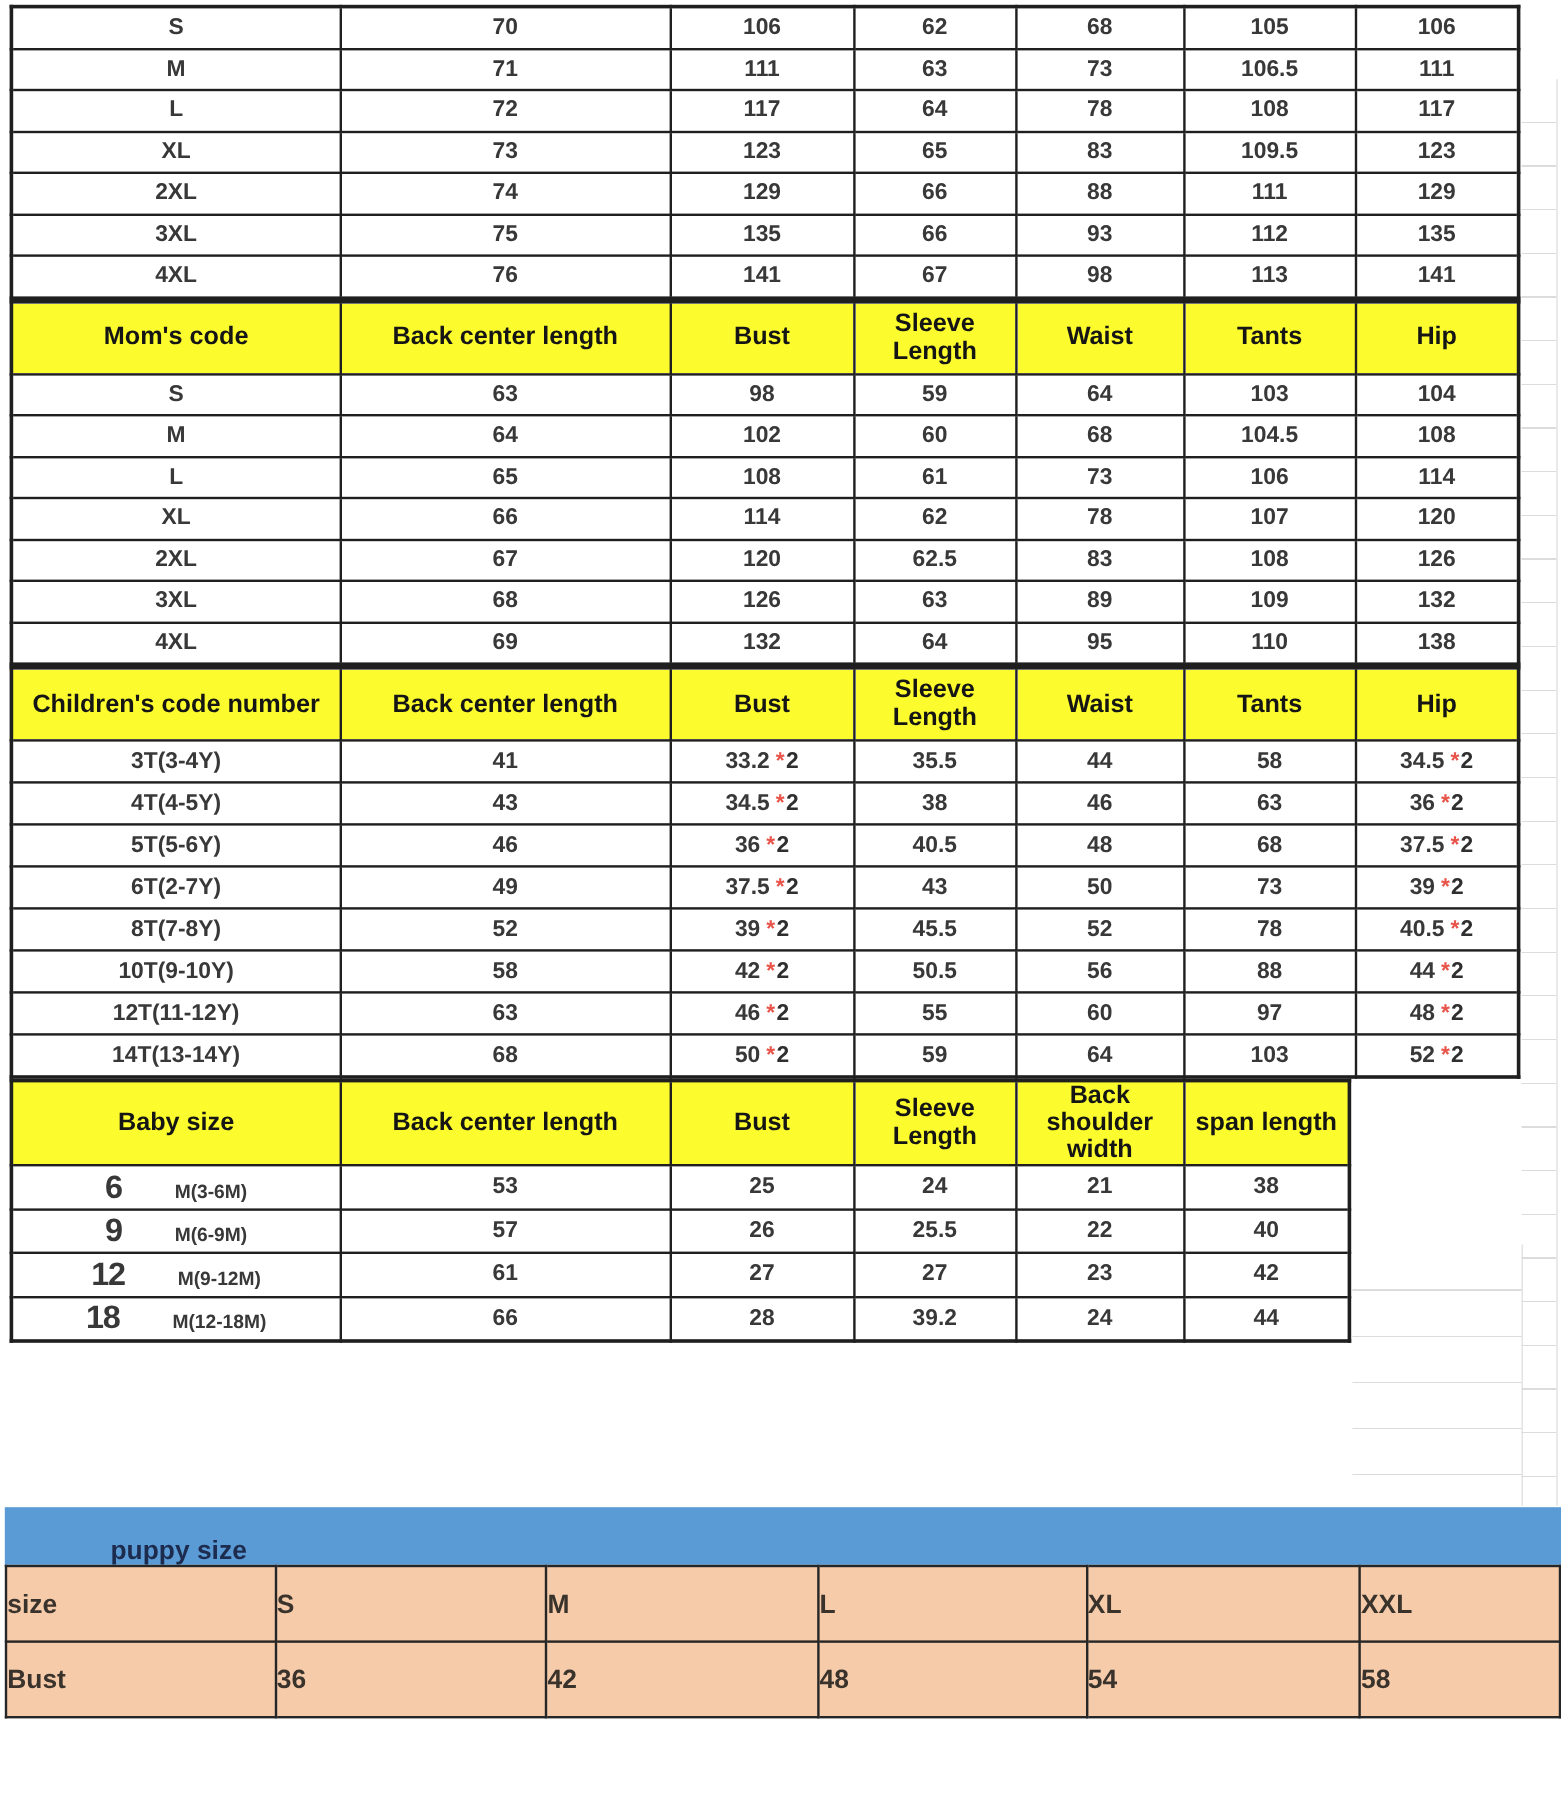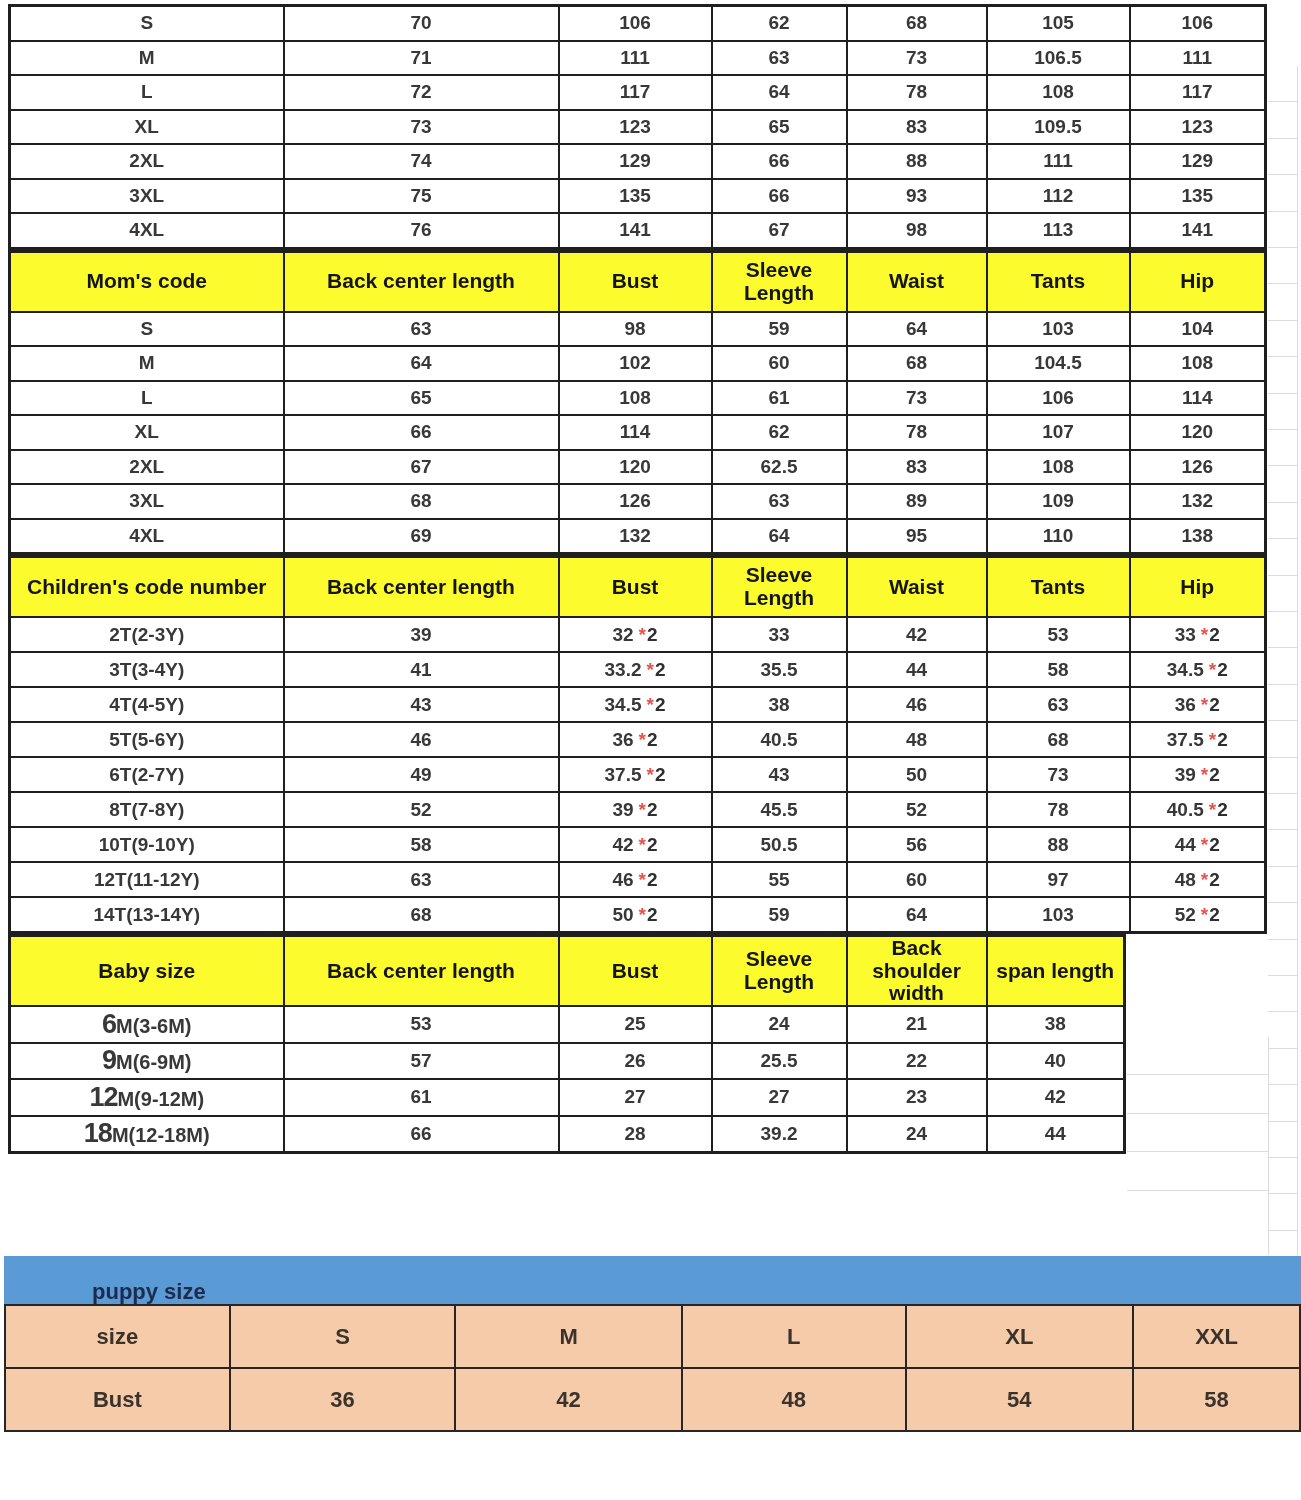--- a/index.html
+++ b/index.html
@@ -16,35 +16,35 @@
   table.children tr.drow td{height:33px;}
   table.baby tr.drow td{height:34.5px;}
   td.c-blue{color:var(--blue);}
   td.c-navy{color:var(--navy);}
   td.c-red{color:var(--red);}
   td.c-dark{color:var(--inkdark);}
   .x2{margin-left:5px;color:var(--ink2);font-weight:bold;}
   .x2 .star{color:var(--star);margin-right:1px;}
   td.babylabel{text-align:left;padding-left:1px;}
   td.babylabel .lead{font-size:27px;letter-spacing:-1px;}
-  td.babylabel .rest{font-size:20px;}
+  td.babylabel .rest{font-size:16px;padding-left:44px;}
   
   .gutter-right{position:absolute;left:1268px;top:66px;width:29px;height:1189px;
     border-right:1px solid var(--faint);
     background-image:repeating-linear-gradient(to bottom,transparent 0px,transparent 35.4px,var(--faint) 35.4px,var(--faint) 36.4px);}
   .gutter-baby{position:absolute;left:1127px;top:1037px;width:141px;height:218px;
     border-right:1px solid var(--faint);
     background-image:repeating-linear-gradient(to bottom,transparent 0px,transparent 37.5px,var(--faint) 37.5px,var(--faint) 38.5px);}
   
   .puppy-bar{position:absolute;left:4px;top:1256px;width:1297px;height:48px;
     background:var(--bluebar);display:flex;align-items:center;}
   .puppy-bar span{font-size:22px;font-weight:bold;color:#1c2b4e;margin-left:88px;margin-top:24px;}
   table.puppy{position:absolute;left:4px;top:1304px;border-collapse:collapse;table-layout:fixed;
     border:2px solid #262626;}
-  table.puppy td{border:2px solid #262626;background:var(--peach);text-align:center;
+  table.puppy td{border:2px solid #262626;background:var(--peach);text-align:left;
     font-weight:bold;font-size:22px;color:#3a332c;height:61px;padding:0;}
 </style>
 </head>
 <body>
 
 <div class="canvas">
   <div class="stack">
     <table class="sz dad">
         <colgroup>
           <col style="width: 274px;">
@@ -218,29 +218,20 @@
         </colgroup>
         <tbody>
           <tr class="hdr">
             <td>Children's code number</td>
             <td>Back center length</td>
             <td>Bust</td>
             <td>Sleeve Length</td>
             <td>Waist</td>
             <td>Tants</td>
             <td>Hip</td>
-          </tr>
-          <tr class="drow">
-            <td class="c-blue">2T(2-3Y)</td>
-            <td class="c-blue">39</td>
-            <td class="c-blue">32<span class="x2"><span class="star">*</span>2</span></td>
-            <td class="c-blue">33</td>
-            <td class="c-blue">42</td>
-            <td class="c-blue">53</td>
-            <td class="c-dark">33<span class="x2"><span class="star">*</span>2</span></td>
           </tr>
           <tr class="drow">
             <td class="c-blue">3T(3-4Y)</td>
             <td class="c-blue">41</td>
             <td class="c-blue">33.2<span class="x2"><span class="star">*</span>2</span></td>
             <td class="c-blue">35.5</td>
             <td class="c-blue">44</td>
             <td class="c-blue">58</td>
             <td class="c-dark">34.5<span class="x2"><span class="star">*</span>2</span></td>
           </tr>

